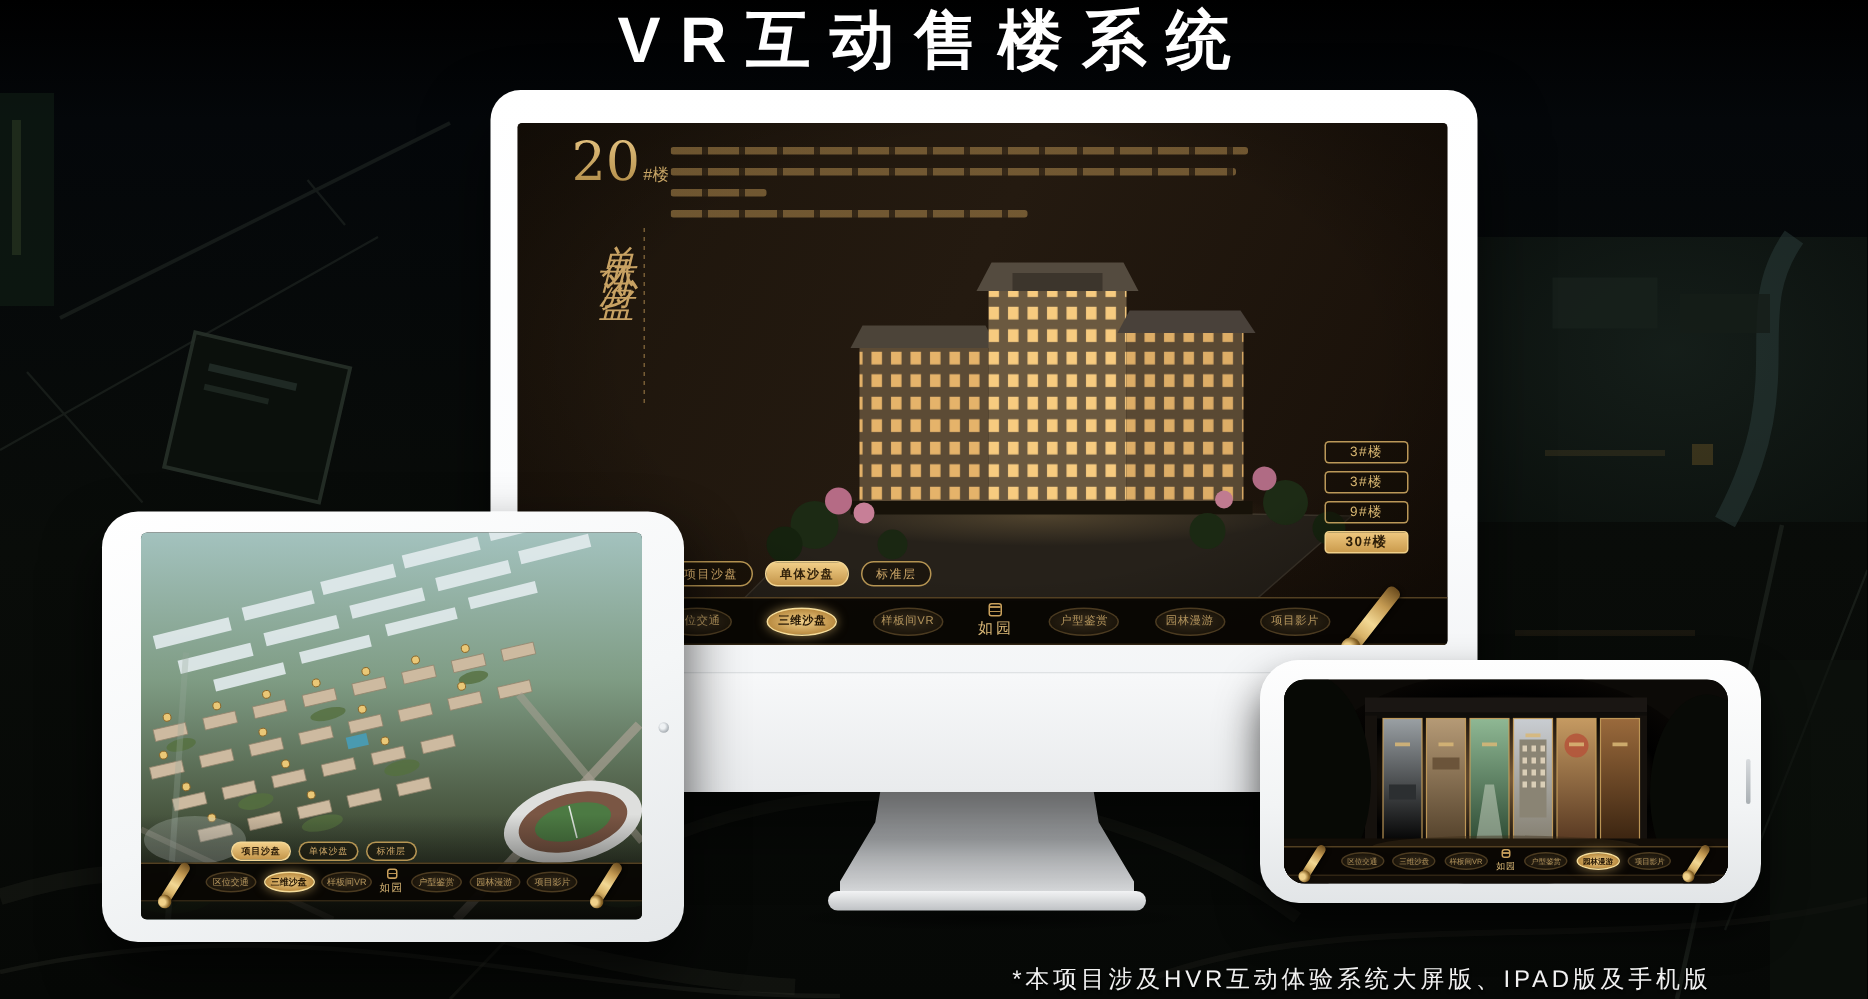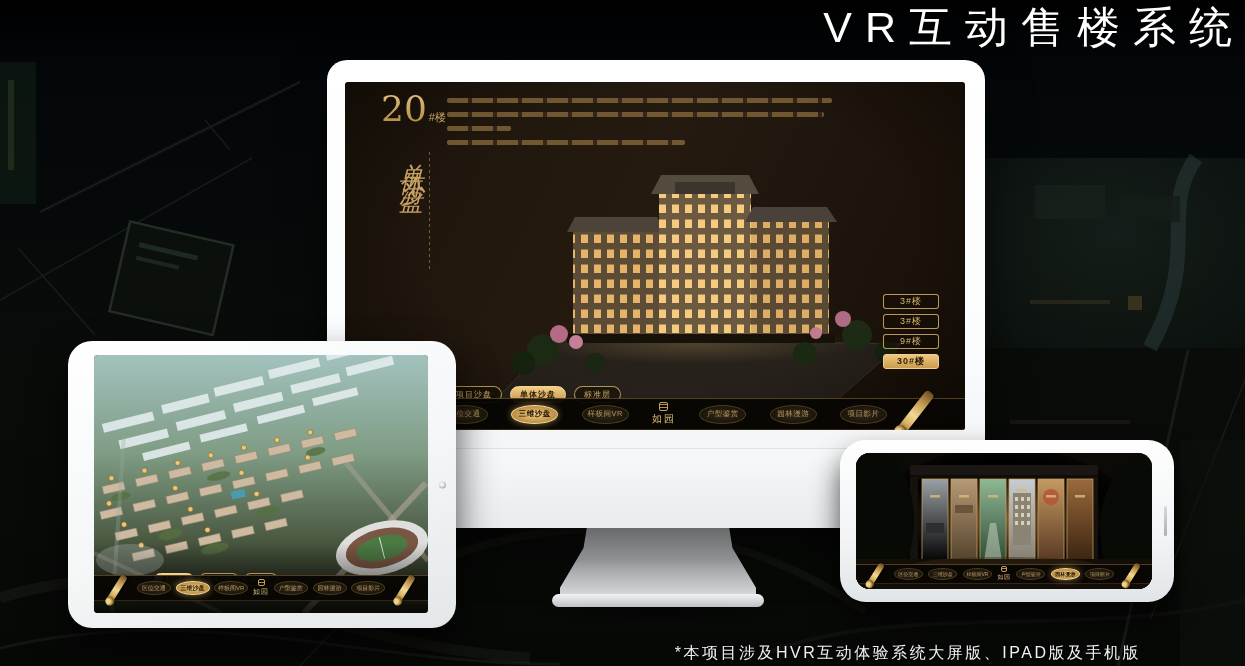--- a/index.html
+++ b/index.html
@@ -6,22 +6,22 @@
   .stage{position:relative;width:1245px;height:666px;overflow:hidden;
     background:linear-gradient(180deg,#000 0%,#04070a 12%,#090c09 55%,#060806 100%);
     font-family:"Liberation Sans",sans-serif;}
   .stage *{box-sizing:border-box;}
   svg{display:block;}
 
   
   .bg{position:absolute;inset:0;z-index:0;}
 
   
-  .page-title{position:absolute;top:0;left:0;width:100%;text-align:right;z-index:40;
-    color:#fff;font-size:43px;font-weight:normal;letter-spacing:13px;line-height:54px;white-space:nowrap;}
+  .page-title{position:absolute;top:0;left:0;width:100%;text-align:center;z-index:40;
+    color:#fff;font-size:43px;font-weight:bold;letter-spacing:13px;line-height:54px;white-space:nowrap;}
   .footnote{position:absolute;right:104px;bottom:2px;z-index:40;color:#f1f1f1;
     font-size:16px;letter-spacing:2.5px;white-space:nowrap;text-shadow:0 1px 2px #000;}
 
   
   .monitor{position:absolute;left:327px;top:60px;width:658px;height:468px;z-index:5;
     background:linear-gradient(180deg,#ffffff 0%,#fbfcfd 60%,#eef0f2 100%);
     border-radius:20px 20px 8px 8px;box-shadow:0 22px 45px rgba(0,0,0,.6);}
   .m-screen{position:absolute;left:18px;top:22px;width:620px;height:348px;border-radius:3px;overflow:hidden;
     background:linear-gradient(115deg,#1c140b 0%,#241a10 45%,#170f08 100%);}
   .m-chin{position:absolute;left:0;bottom:0;width:100%;height:80px;
@@ -54,21 +54,21 @@
 
   .floor-btns{position:absolute;right:26px;top:212px;display:flex;flex-direction:column;gap:5px;}
   .floor-btn{width:56px;height:15px;font-size:9px;line-height:13px;text-align:center;letter-spacing:1px;
     color:#d8b671;border:1px solid rgba(216,178,103,.85);border-radius:3px;
     background:rgba(18,12,5,.4);padding:0;cursor:pointer;font-family:inherit;}
   .floor-btn.on{background:linear-gradient(180deg,#eec77f,#cb9c4e);color:#2b1c07;font-weight:bold;border-color:#f0d08a;}
 
   .pills{position:absolute;display:flex;gap:8px;}
   .m-pills{left:101px;top:292px;}
   .pill{font-size:8px;letter-spacing:1px;color:#cfa868;padding:2px 9px;border-radius:9px;
-    border:1px solid rgba(209,170,95,.85);background:rgba(20,14,6,.55);cursor:pointer;font-family:Liberation Mono, monospace;margin-top:12px;}
+    border:1px solid rgba(209,170,95,.85);background:rgba(20,14,6,.55);cursor:pointer;font-family:Liberation Mono, monospace;}
   .pill.on{background:linear-gradient(180deg,#f2cf88,#c3954a);color:#30200a;border-color:#f4d795;font-weight:bold;}
 
   
   .navbar{position:absolute;left:0;right:0;bottom:0;display:flex;align-items:center;justify-content:space-between;
     background:rgba(9,6,3,.94);border-top:1px solid rgba(173,133,71,.45);border-bottom:1px solid rgba(173,133,71,.25);}
   .nav-item{display:flex;align-items:center;justify-content:center;border-radius:50%;cursor:pointer;
     background:radial-gradient(ellipse at center,#342a1b 0%,#191309 75%);
     border:1px solid rgba(190,150,85,.3);color:#b3945c;}
   .nav-item.on{background:radial-gradient(ellipse at center,#f2d08a 0%,#b28237 80%);
     color:#241604;border-color:#f6dd9a;box-shadow:0 0 7px rgba(233,195,115,.55);font-weight:bold;}

